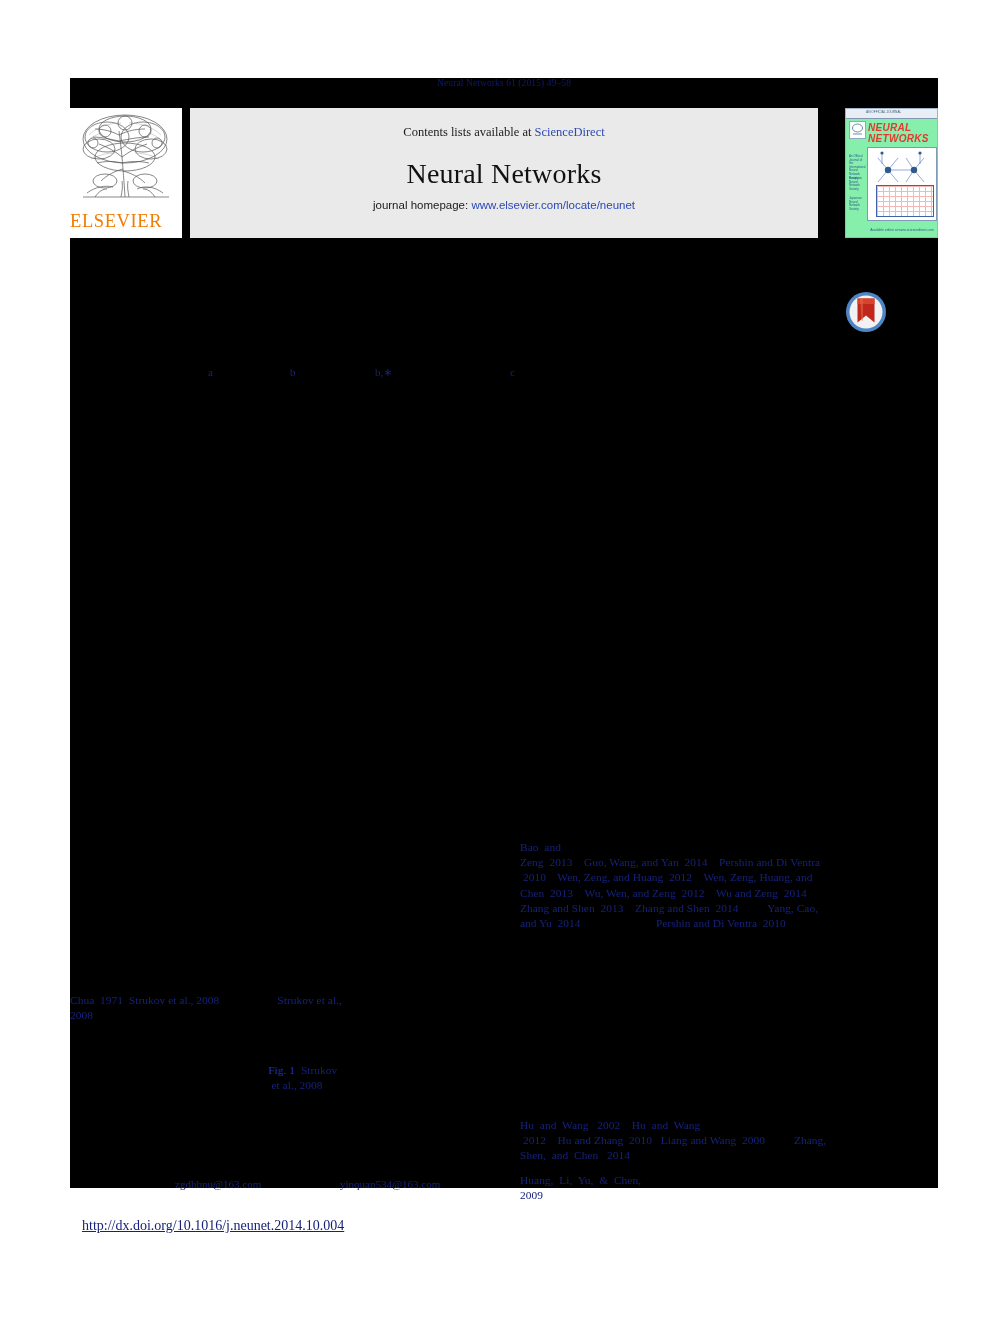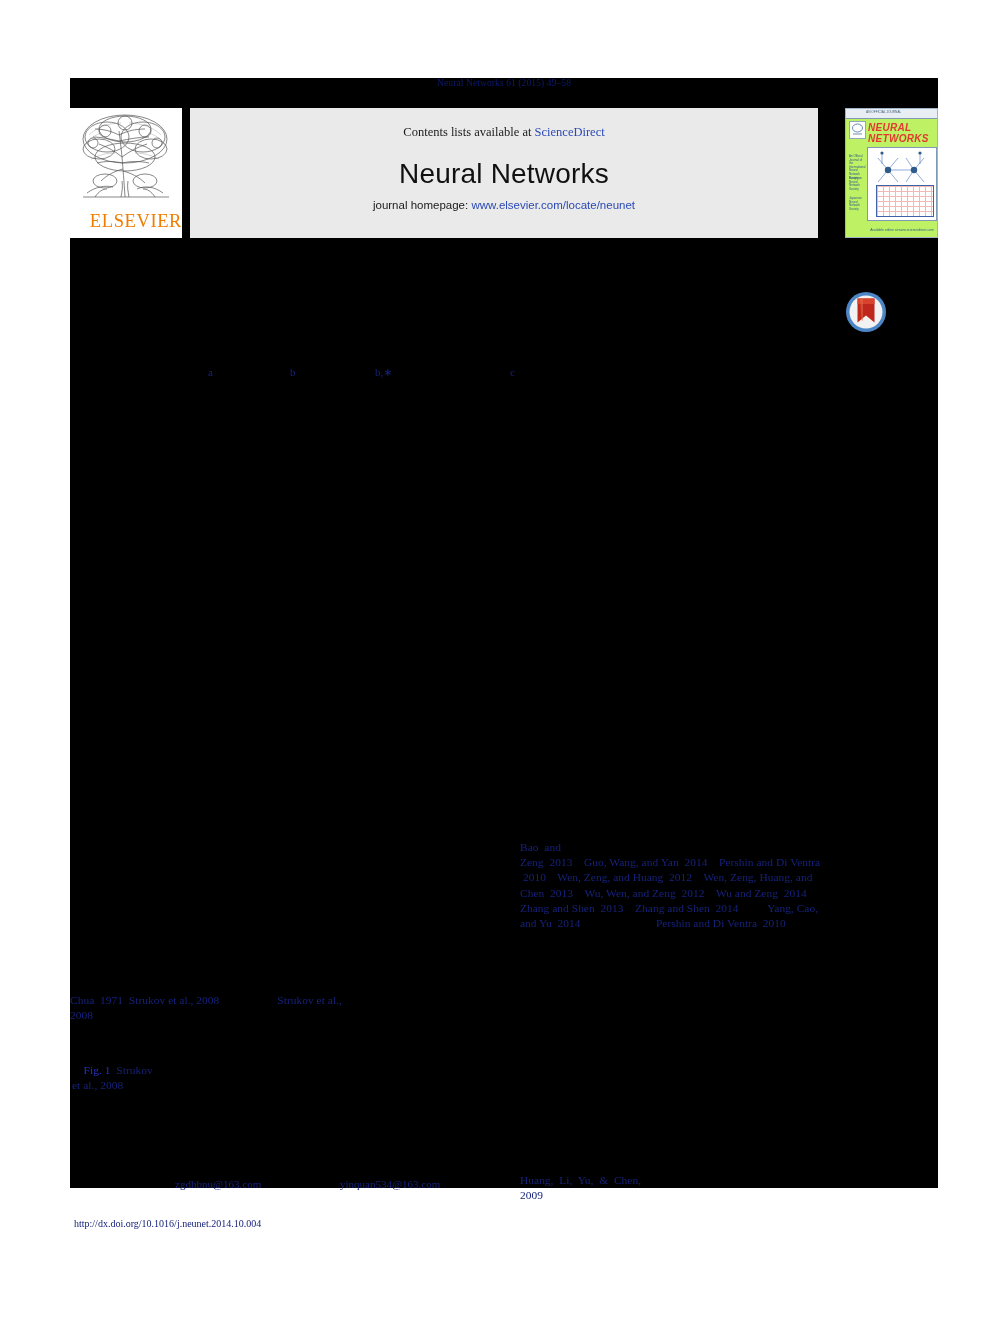--- a/index.html
+++ b/index.html
@@ -62,21 +62,21 @@
     left: 5px;
     top: 3px;
     width: 102px;
     height: 96px;
   }
   #elsevier-word {
     position: absolute;
     left: 0;
     bottom: 6px;
     width: 112px;
-    text-align: right;
+    text-align: left;
     color: #f07c00;
     font-family: "Liberation Serif", serif;
     font-size: 18.5px;
     letter-spacing: .6px;
     font-weight: 400;
   }
 
   
   #contents-band {
     position: absolute;
@@ -89,41 +89,41 @@
   }
   #contents-line {
     margin-top: 17px;
     font-family: Liberation Serif, serif;
     font-size: 12.5px;
     color: #1a1a1a;
   }
   #contents-line .sd-link { color: #2b49b5; }
   #journal-title {
     margin-top: 18px;
-    font-family: Liberation Sans, sans-serif;
+    font-family: Liberation Serif, serif;
     font-size: 28px;
     color: #111111;
     letter-spacing: .2px;
   }
   #homepage-line {
     margin-top: 9px;
     font-family: "Liberation Sans", sans-serif;
     font-size: 11.5px;
     color: #1a1a1a;
   }
   #homepage-line .hp-link { color: #2b49b5; }
 
   
   #journal-cover {
     position: absolute;
     left: 775px;
     top: 0px;
     width: 93px;
     height: 130px;
-    background: #bef264;
+    background: #86efac;
     border: 1px solid #9fb4c6;
     box-sizing: border-box;
     overflow: hidden;
     padding-left: 19px;
   }
   #cover-topbar {
     position: absolute; left: 0; top: 0; width: 100%; height: 9px;
     background: #e8eef4; border-bottom: 1px solid #7f9ab2;
   }
   #cover-topbar-txt {
@@ -193,25 +193,26 @@
   .cite-link { color: #2233c0; }
 
   .email-txt {
     position: absolute;
     color: #16227a;
     font-family: "Liberation Serif", serif;
     font-size: 11px;
   }
   #doi-line {
     position: absolute;
-    left: 4px;
+    left: 12px;
     top: 1140px;
     color: #16227a;
     font-family: "Liberation Serif", serif;
-    font-size: 10px;
+    font-size: 14px;
+    text-decoration: underline;
   }
 </style>
 </head>
 <body>
 
 <div id="page-sheet">
 
   <div id="running-head">Neural Networks 61 (2015) 49–58</div>
 
   <div id="masthead">
@@ -331,32 +332,35 @@
 
   <div class="affil-marker" style="left:138px; top:288px;">a</div>
   <div class="affil-marker" style="left:220px; top:288px;">b</div>
   <div class="affil-marker" style="left:305px; top:288px;">b,∗</div>
   <div class="affil-marker" style="left:440px; top:288px;">c</div>
 
 
   <div class="cite-block" style="left:0px; top:915px; width:432px;">Chua  1971  Strukov et al., 2008                    Strukov et al.,
 2008</div>
 
-  <div class="cite-block" style="left:2px; top:970px; width:432px; text-align:left;">
+  <div class="cite-block" style="left:11px; top:970px; width:432px; text-align:center;">
     <span class="cite-link">Fig. 1</span><span>  Strukov
 et al., 2008</span>
   </div>
 
   <div class="cite-block" style="left:450px; top:762px; width:418px;">Bao  and
 Zeng  2013    Guo, Wang, and Yan  2014    Pershin and Di Ventra
  2010    Wen, Zeng, and Huang  2012    Wen, Zeng, Huang, and
 Chen  2013    Wu, Wen, and Zeng  2012    Wu and Zeng  2014
 Zhang and Shen  2013    Zhang and Shen  2014          Yang, Cao,
 and Yu  2014                          Pershin and Di Ventra  2010</div>
 
+  <div class="cite-block" style="left:450px; top:1040px; width:418px;">Hu  and  Wang   2002    Hu  and  Wang
+ 2012    Hu and Zhang  2010   Liang and Wang  2000          Zhang,
+Shen,  and  Chen   2014</div>
 
   <div class="cite-block" style="left:450px; top:1095px; width:418px;">Huang,  Li,  Yu,  &amp;  Chen,
 2009</div>
 
   <div class="email-txt" style="left:105px; top:1100px;">zgdhbnu@163.com</div>
   <div class="email-txt" style="left:270px; top:1100px;">yinquan534@163.com</div>
 
   <div id="doi-line">http://dx.doi.org/10.1016/j.neunet.2014.10.004</div>
 
 </div>

